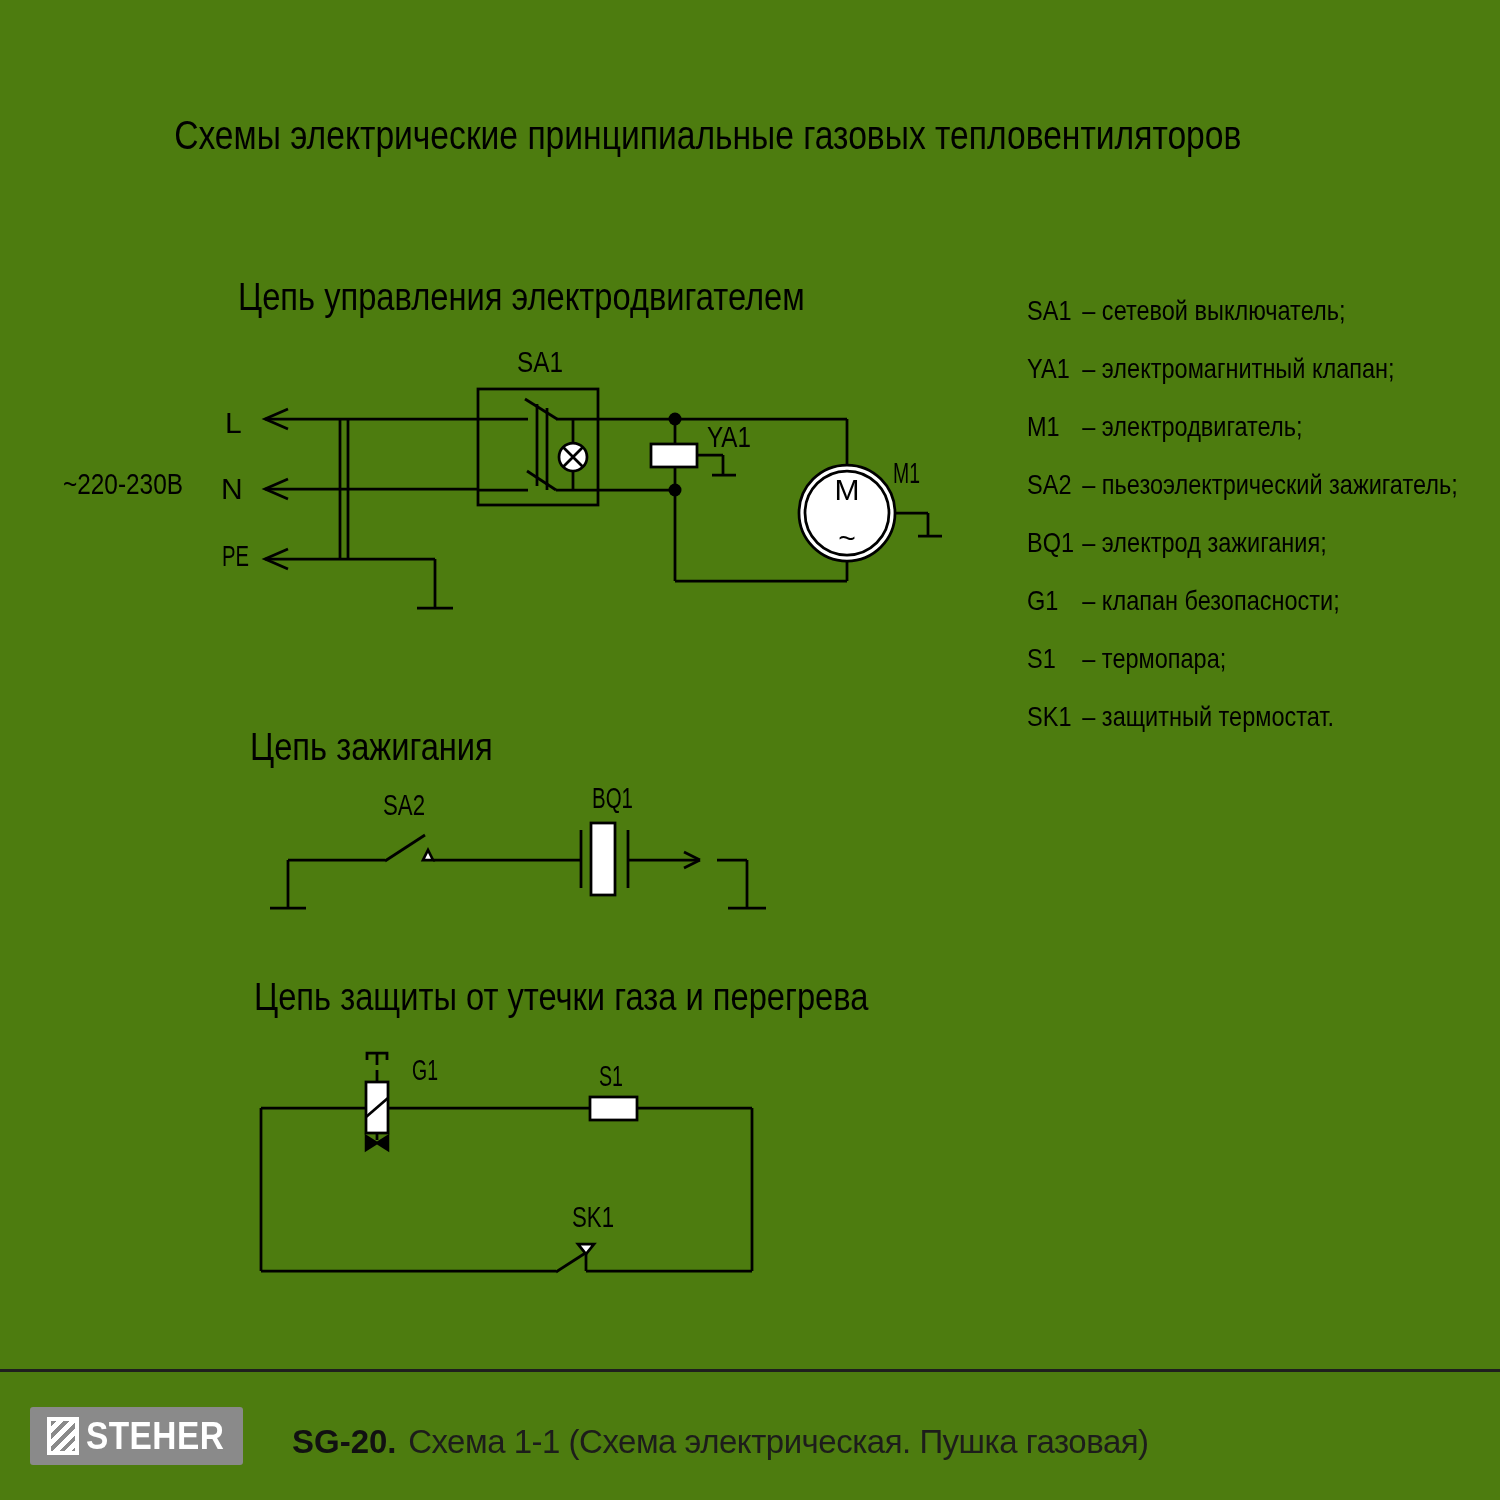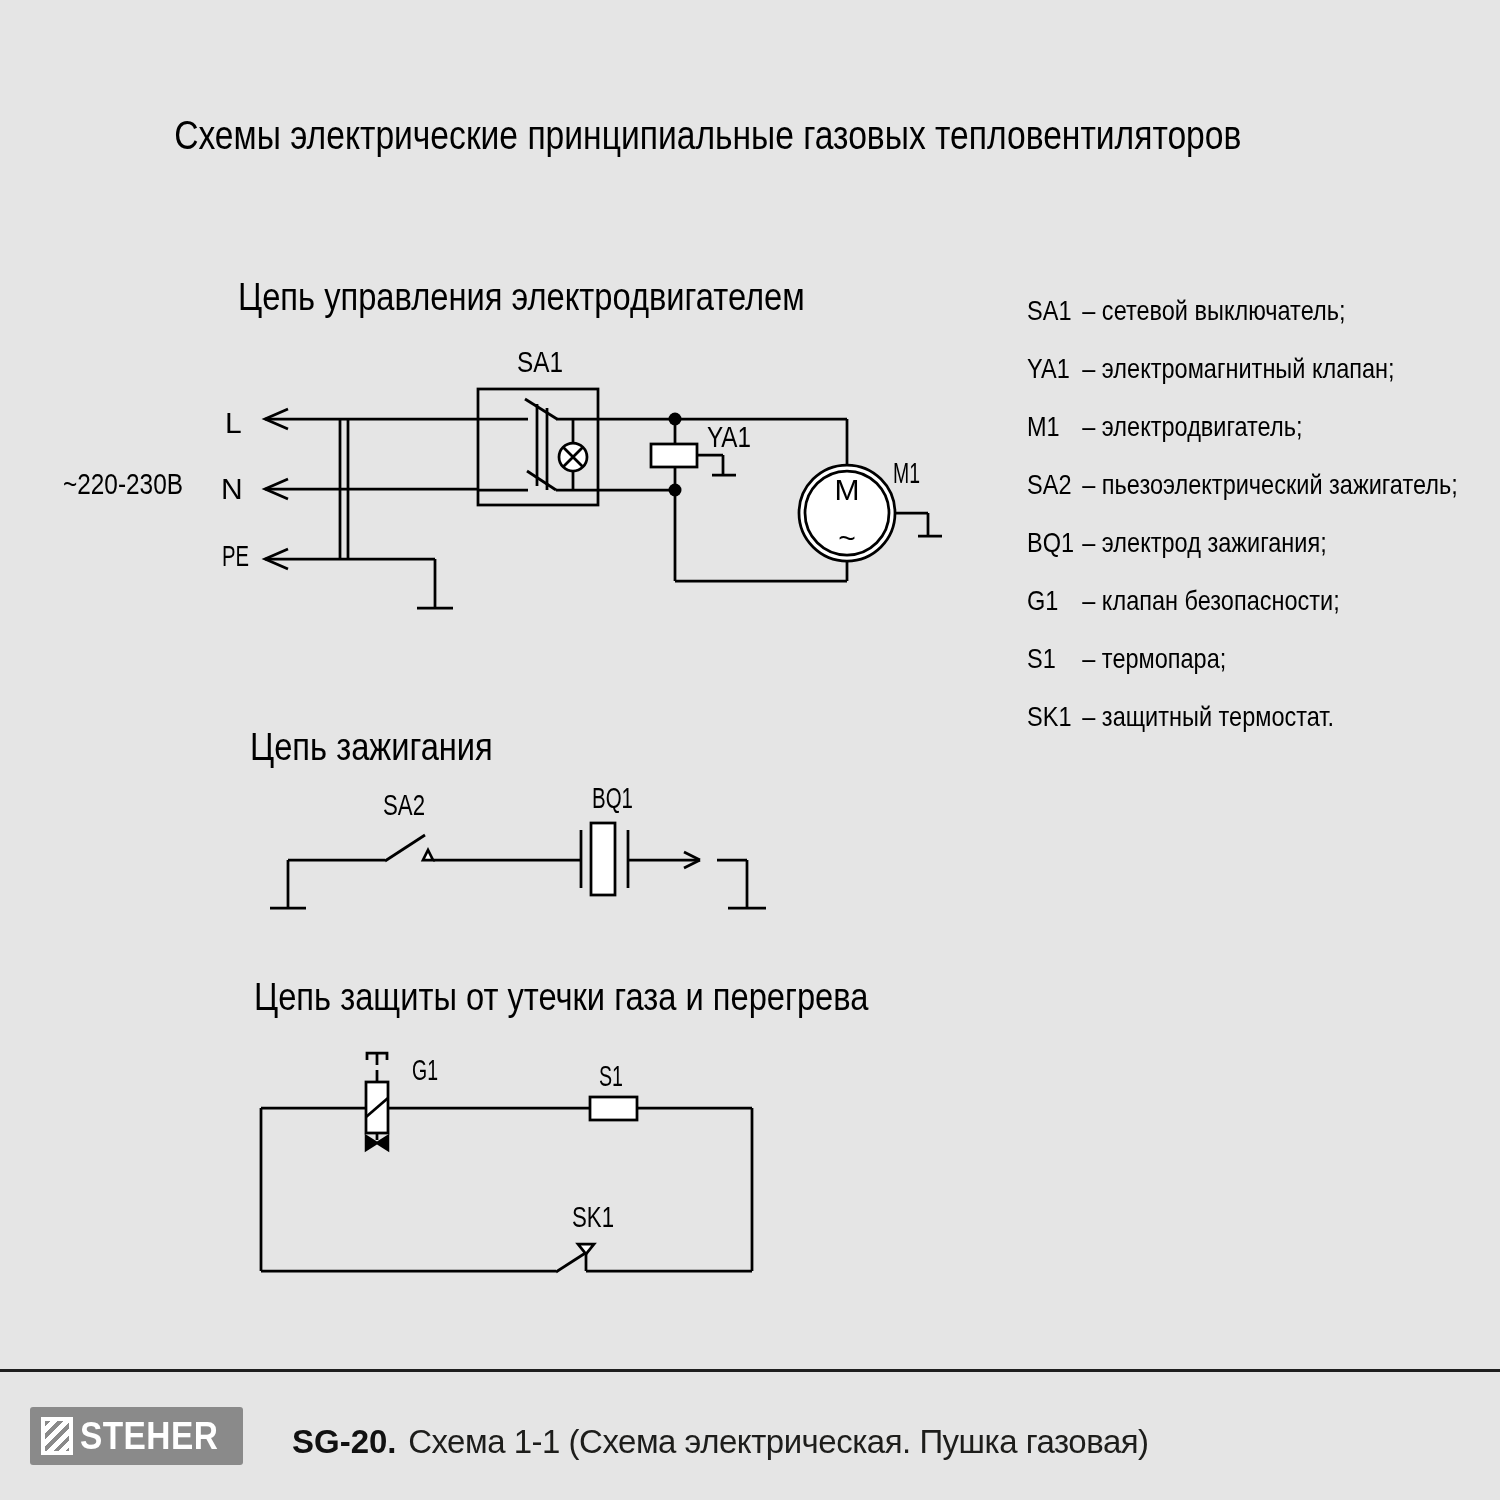--- a/index.html
+++ b/index.html
@@ -1,18 +1,18 @@
 <!DOCTYPE html>
 <html><head>
 <meta charset="utf-8">
 <style>
   html,body { margin:0; padding:0; background:#ffffff; }
   #page {
     position:relative; width:1500px; height:1500px;
-    background:#e5e5e5; overflow:hidden;
+    background:#4d7c0f; overflow:hidden;
     font-family:"Liberation Sans", sans-serif;
     color:#000;
   }
   .abs { position:absolute; white-space:nowrap; }
 
   #page-title {
     left:57px; top:112px; font-size:41px; font-weight:400;
     transform:scaleX(0.82); letter-spacing:0px;
   }
   .section-title {
@@ -40,21 +40,21 @@
   }
   .lg-code { display:inline-block; min-width:58px; }
   .lg-desc { display:inline; }
 
   #footer-rule {
     left:0; top:1369px; width:1500px; height:3px; background:#1f1f1f;
   }
   #logo {
     left:30px; top:1407px; width:213px; height:58px;
     background:#8a8a8a; border-radius:3px;
-    display:flex; align-items:center; padding-left:11px; box-sizing:border-box;
+    display:flex; align-items:center; padding-left:17px; box-sizing:border-box;
   }
   #logo-mark {
     width:32px; height:38px; border:4px solid #ffffff; box-sizing:border-box;
     background:repeating-linear-gradient(135deg,#8a8a8a 0 4px,#ffffff 4px 9px);
     margin-right:7px; flex:0 0 auto;
   }
   #logo-text {
     color:#ffffff; font-weight:700; font-size:38px; letter-spacing:0.5px;
     transform:scaleX(0.88); transform-origin:0 50%;
   }

